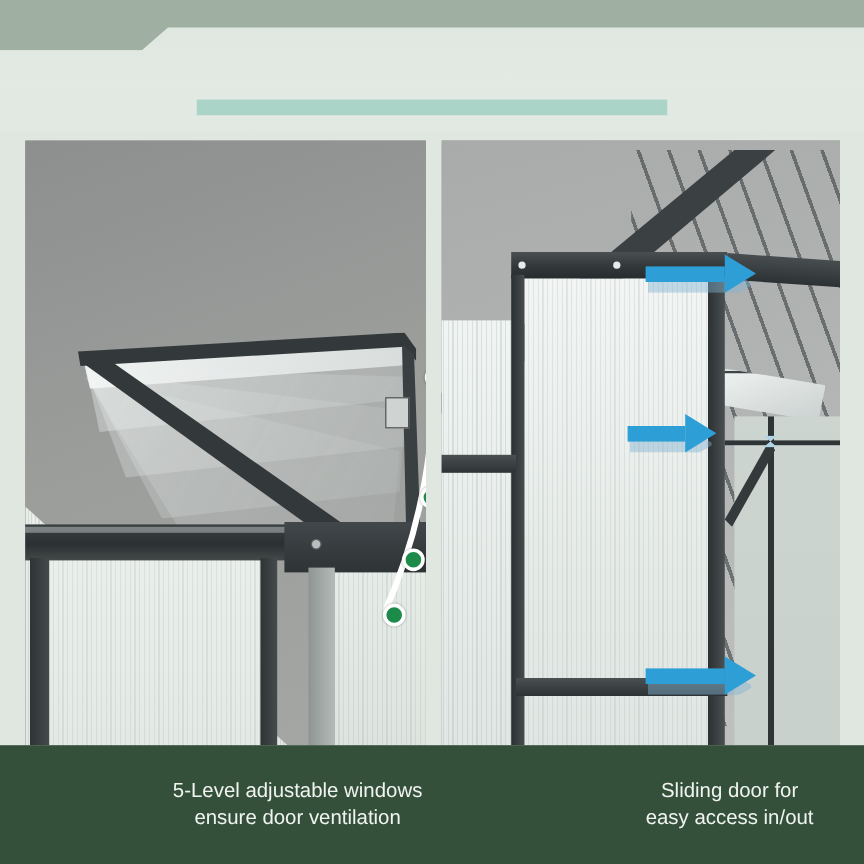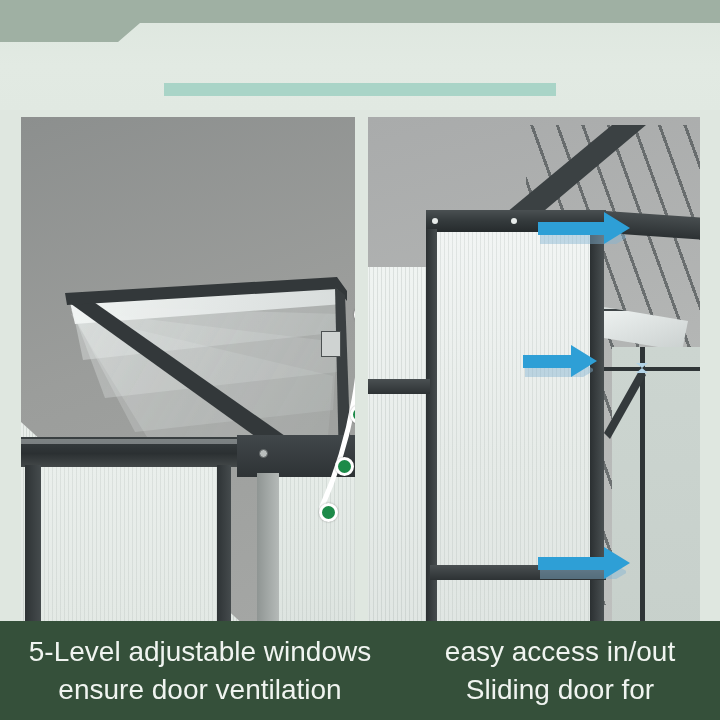--- a/index.html
+++ b/index.html
@@ -255,22 +255,23 @@
   }
 
   
   .caption-band{
     position:absolute;left:0;top:621px;width:720px;height:99px;
     background:#35503a;
   }
   .caption{
     position:absolute;top:0;height:99px;
     display:flex;flex-direction:column;align-items:center;justify-content:center;
-    color:#f0f4f0;text-align:center;line-height:1.35;font-size:28px;
+    color:#f0f4f0;text-align:center;line-height:1.35;font-size:17px;
     font-family:"Liberation Sans",sans-serif;
+    padding-left:48px;
   }
   .caption-left{left:0;width:400px;}
   .caption-right{left:400px;width:320px;}
   .cap-line{display:block;white-space:nowrap;}
 </style>
 </head>
 <body>
 
 <div id="root">
 
@@ -363,18 +364,18 @@
         </div>
       </div>
   </div>
 
   <div class="caption-band">
     <div class="caption caption-left">
       <span class="cap-line">5-Level adjustable windows</span>
       <span class="cap-line">ensure door ventilation</span>
     </div>
     <div class="caption caption-right">
+      <span class="cap-line">Sliding door for</span>
       <span class="cap-line">easy access in/out</span>
-      <span class="cap-line">Sliding door for</span>
     </div>
   </div>
 
 </div>
 
 </body></html>

